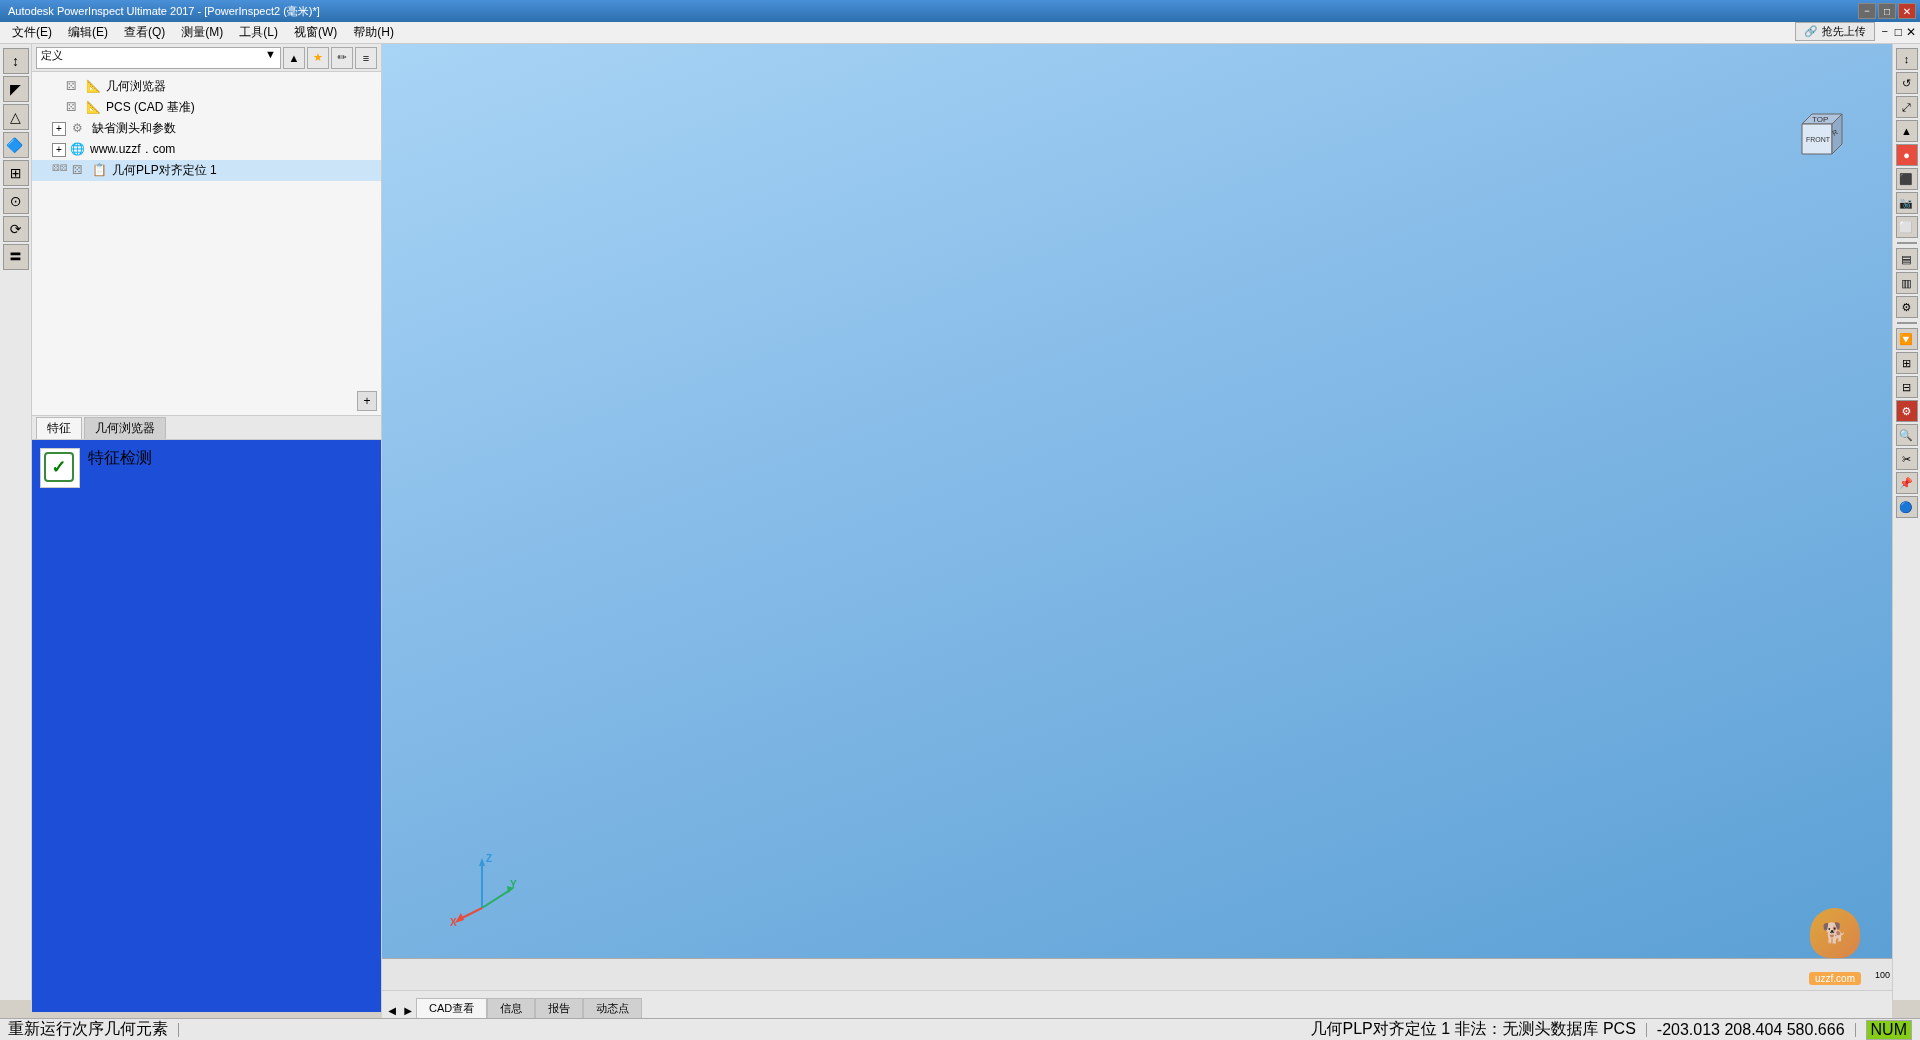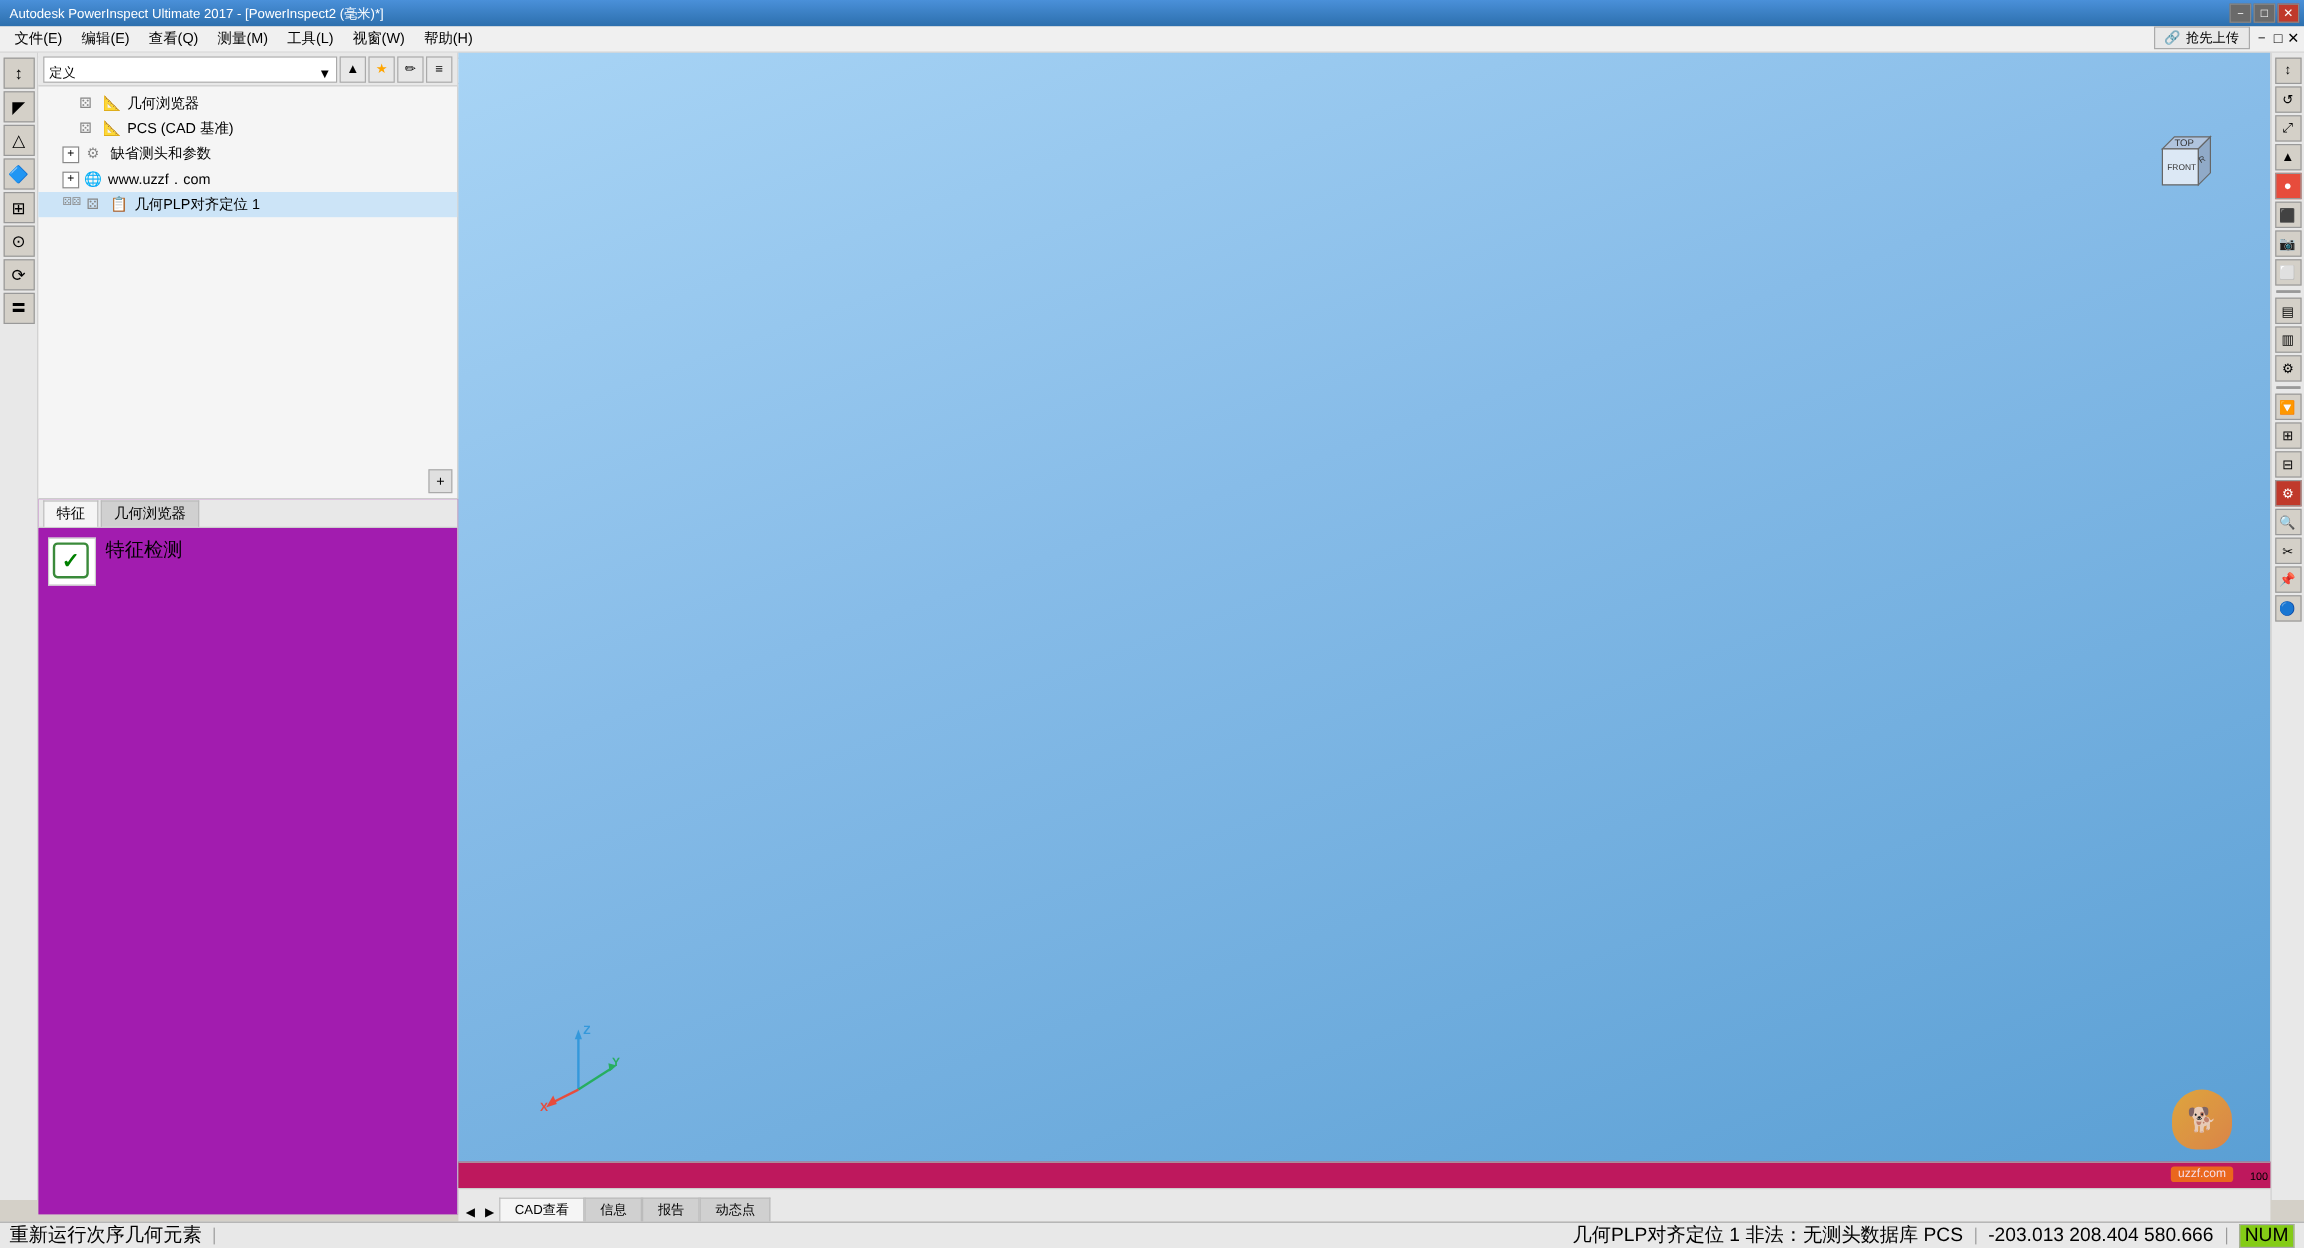--- a/index.html
+++ b/index.html
@@ -152,21 +152,21 @@
       gap: 2px;
       border-bottom: 1px solid #ccc;
     }
     .tree-dropdown {
       flex: 1;
       height: 22px;
       background: white;
       border: 1px solid #aaa;
       padding: 0 4px;
       font-size: 11px;
-      display: flex; align-items: flex-end; justify-content: space-between;
+      display: flex; align-items: flex-start; justify-content: space-between;
     }
     .tree-toolbar-btn {
       width: 22px; height: 22px;
       background: #e8e8e8;
       border: 1px solid #aaa;
       display: flex; align-items: center; justify-content: center;
       cursor: pointer;
       font-size: 11px;
     }
     #tree-content {
@@ -197,21 +197,21 @@
     .tree-label { font-size: 12px; }
     .tree-item-indent1 { padding-left: 34px; }
 
     
     #feature-panel {
       position: absolute;
       top: 416px;
       left: 32px;
       width: 350px;
       height: 596px;
-      background: #a21caf;
+      background: #1d4ed8;
       border-right: 1px solid #ccc;
     }
     #feature-tabs {
       height: 24px;
       background: #e8e8e8;
       display: flex;
       align-items: flex-end;
       padding: 0 4px;
       border-bottom: 1px solid #ccc;
     }
@@ -538,21 +538,21 @@
   <div class="right-icon">🔽</div>
   <div class="right-icon">⊞</div>
   <div class="right-icon">⊟</div>
   <div class="right-icon colored2">⚙</div>
   <div class="right-icon">🔍</div>
   <div class="right-icon">✂</div>
   <div class="right-icon">📌</div>
   <div class="right-icon">🔵</div>
 </div>
 
-<div style="position:absolute; bottom:50px; left:382px; right:28px; height:22px; background:#be185d; border-top:1px solid #aaa; display:flex; align-items:center;">
+<div style="position:absolute; bottom:50px; left:382px; right:28px; height:32px; background:#e5e5e5; border-top:1px solid #aaa; display:flex; align-items:center;">
   <div style="margin-left:auto; margin-right:2px; display:flex; align-items:center; gap:2px;">
     <span style="font-size:9px;">100</span>
   </div>
 </div>
 
 <div id="bottom-tabs" style="position:absolute; bottom:22px; left:382px; right:28px; height:28px; background:#e8e8e8; display:flex; align-items:flex-end; border-top:1px solid #ccc; padding:0 2px;">
   <div class="bot-nav-arrow">◀</div>
   <div class="bot-nav-arrow">▶</div>
   <div class="bot-tab active">CAD查看</div>
   <div class="bot-tab">信息</div>

